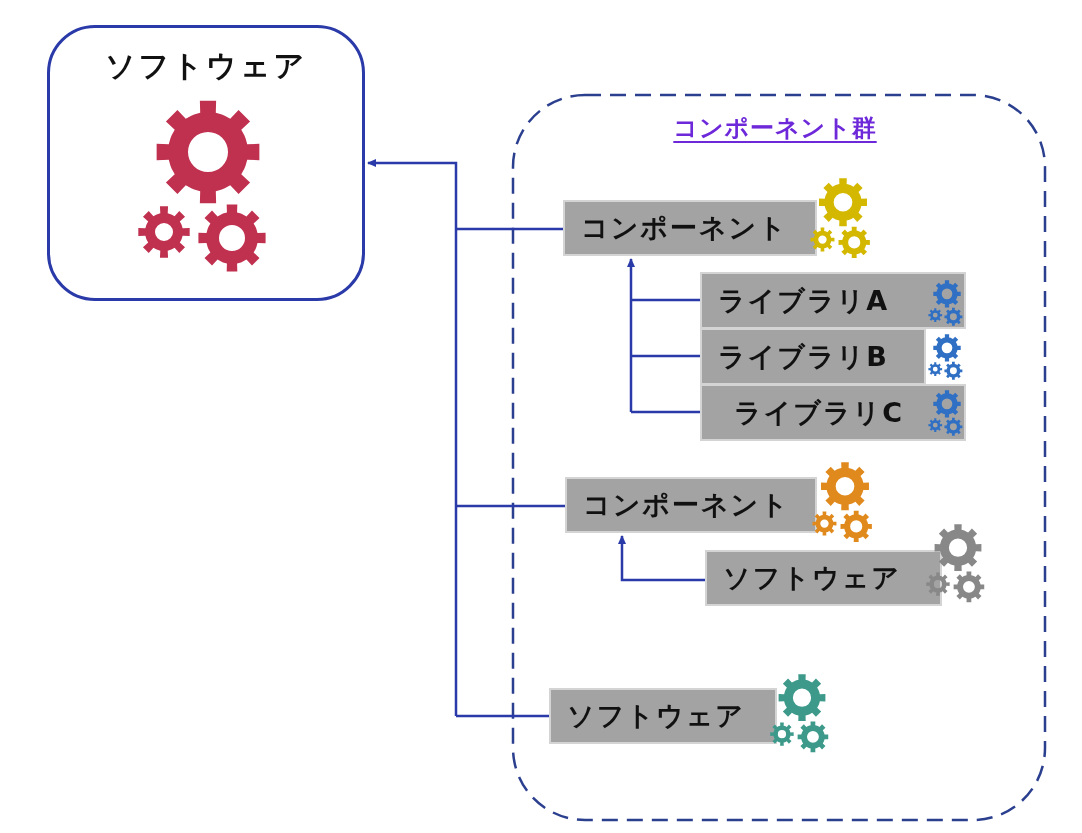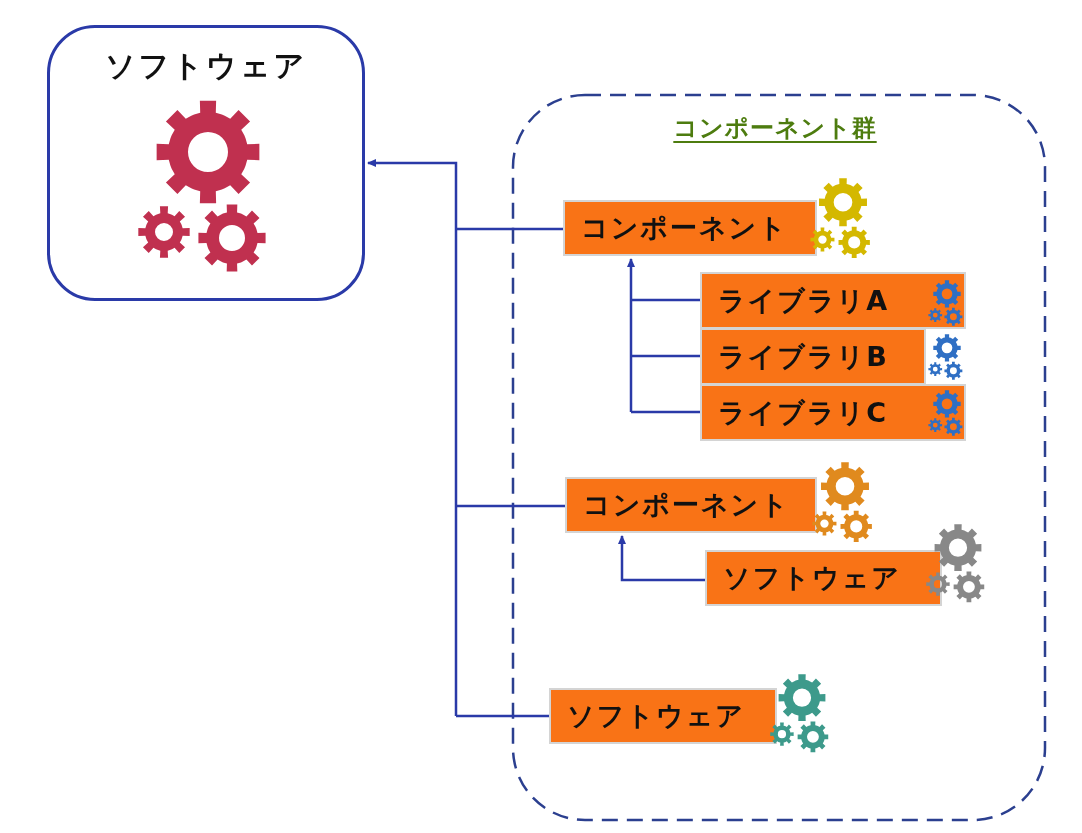--- a/index.html
+++ b/index.html
@@ -1,27 +1,27 @@
 <!DOCTYPE html>
 <html><head>
 <meta charset="utf-8">
 <style>
   html, body { margin:0; padding:0; background:#ffffff; }
   body { width:1082px; height:833px; position:relative; overflow:hidden;
          font-family:"DejaVu Sans", "Liberation Sans", sans-serif; }
   #canvas { position:absolute; left:0; top:0; width:1082px; height:833px; }
-  .node { position:absolute; background:#f97316; border:2px solid #d4d4d4; box-sizing:border-box;
+  .node { position:absolute; background:#a3a3a3; border:2px solid #d4d4d4; box-sizing:border-box;
           display:flex; align-items:center; font-weight:bold; color:#111; font-size:27px; letter-spacing:2px; }
   .node span.lbl { padding-left:16px; white-space:nowrap; }
   .root { position:absolute; left:47px; top:25px; width:318px; height:276px; box-sizing:border-box;
           border:3px solid #2a3aa8; border-radius:48px; background:#fff; }
   .root .title { position:absolute; top:18px; left:0; width:100%; text-align:center;
                  font-size:30px; font-weight:bold; color:#111; letter-spacing:3px; }
   .group-title { position:absolute; left:640px; top:112px; width:270px; text-align:center;
-                 font-size:24px; font-weight:bold; color:#4d7c0f; text-decoration:underline;
+                 font-size:24px; font-weight:bold; color:#6d28d9; text-decoration:underline;
                  text-underline-offset:5px; letter-spacing:1px; }
   .gear { position:absolute; }
 </style>
 </head>
 <body>
 
 <svg id="canvas" xmlns="http://www.w3.org/2000/svg" width="1082" height="833">
   <defs>
     <marker id="arrow" markerWidth="10" markerHeight="10" refX="8" refY="5" orient="auto" markerUnits="userSpaceOnUse">
       <path d="M0,1 L9,5 L0,9 Z" fill="#2a3aa8"></path>
@@ -59,21 +59,21 @@
 
 <div class="node" style="left:563px;top:200px;width:254px;height:56px;">
   <span class="lbl">コンポーネント</span>
 </div>
 <div class="node" style="left:700px;top:272px;width:266px;height:57px;">
   <span class="lbl">ライブラリA</span>
 </div>
 <div class="node" style="left:700px;top:328px;width:226px;height:57px;">
   <span class="lbl">ライブラリB</span>
 </div>
-<div class="node" style="left:700px;top:384px;width:266px;height:57px;">
+<div class="node" style="left:700px;top:384px;width:266px;height:57px;padding-left:16px;">
   <span class="lbl">ライブラリC</span>
 </div>
 <div class="node" style="left:565px;top:477px;width:252px;height:56px;">
   <span class="lbl">コンポーネント</span>
 </div>
 <div class="node" style="left:705px;top:550px;width:237px;height:56px;">
   <span class="lbl">ソフトウェア</span>
 </div>
 <div class="node" style="left:549px;top:688px;width:228px;height:56px;">
   <span class="lbl">ソフトウェア</span>

